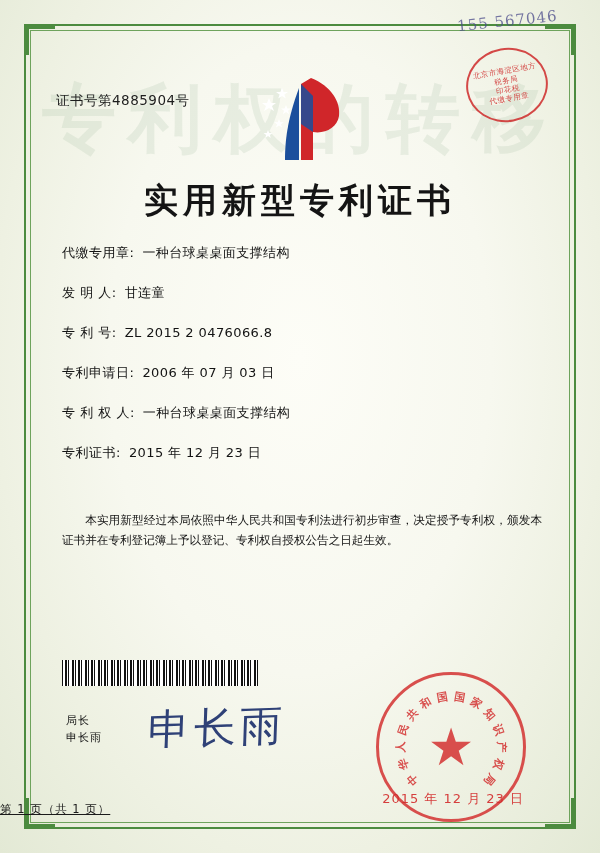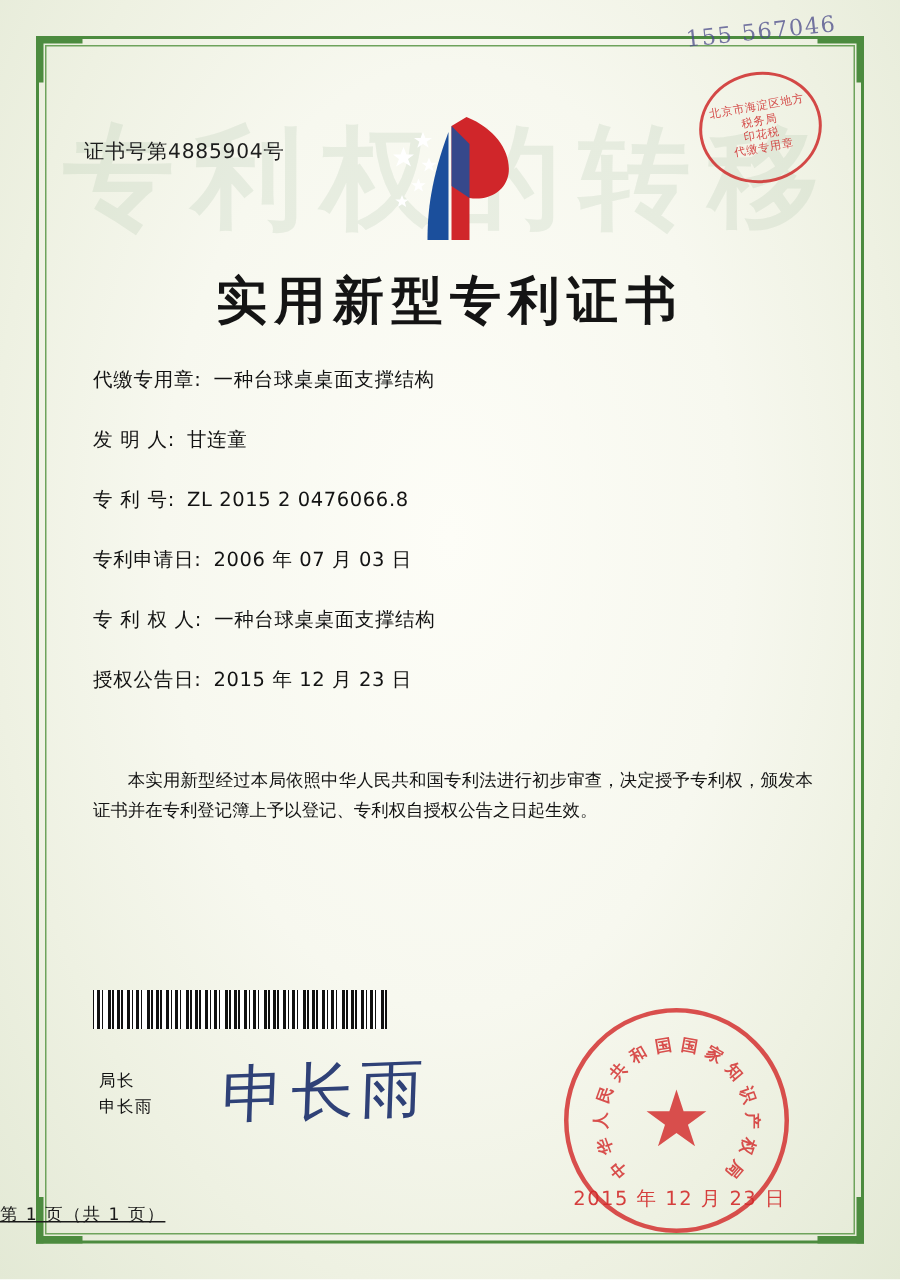--- a/index.html
+++ b/index.html
@@ -336,21 +336,21 @@
     </div>
     <div class="field-row">
       <span class="field-label">专利申请日:</span>
       <span class="field-value">2006 年 07 月 03 日</span>
     </div>
     <div class="field-row">
       <span class="field-label">专 利 权 人:</span>
       <span class="field-value">一种台球桌桌面支撑结构</span>
     </div>
     <div class="field-row">
-      <span class="field-label">授权公告日:</span>
+      <span class="field-label">专利证书:</span>
       <span class="field-value">2015 年 12 月 23 日</span>
     </div>
   </div>
 
   <div class="body-text">
     <p>本实用新型经过本局依照中华人民共和国专利法进行初步审查，决定授予专利权，颁发本证书并在专利登记簿上予以登记、专利权自授权公告之日起生效。</p>
   </div>
 
   <div class="barcode"></div>
 

